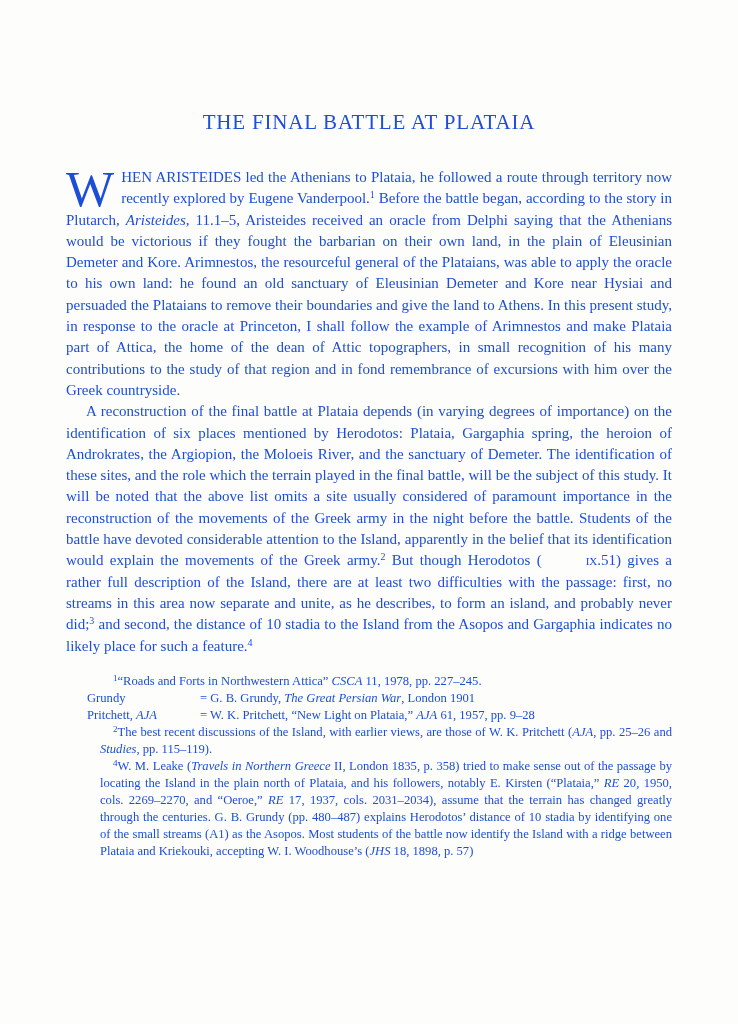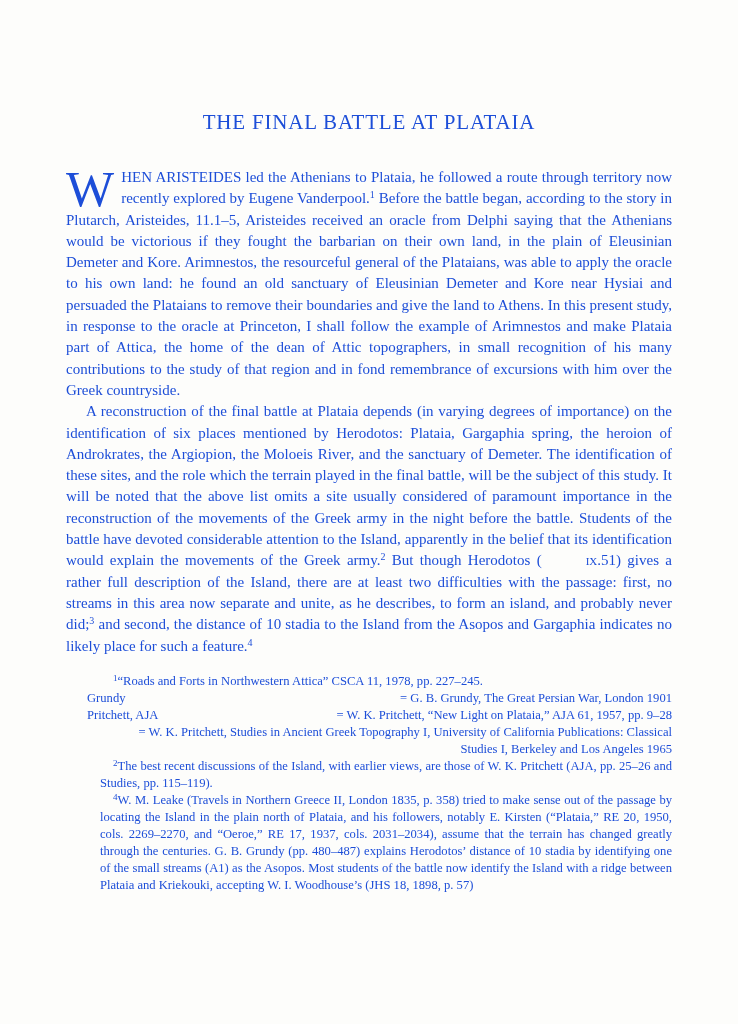--- a/index.html
+++ b/index.html
@@ -28,21 +28,21 @@
     line-height: 21.3px;
     text-align: justify;
   }
   .para.indented { text-indent: 20px; }
   .dropcap {
     float: left;
     font-size: 51px;
     line-height: 37px;
     padding: 4px 7px 0 0;
   }
-  .it { }
+  .it { font-style: italic; }
   .sc { font-variant: small-caps; margin-left: 44px; }
   sup {
     font-size: 10px;
     line-height: 0;
     vertical-align: baseline;
     position: relative;
     top: -5px;
   }
   .footnotes {
     margin-top: 16px;
@@ -51,22 +51,21 @@
   }
   .footnotes sup { font-size: 9px; top: -4px; }
   .fn { text-align: justify; }
   .fn-first-indent { text-indent: 13px; margin-left: 34px; }
   .abbrev-row { display: flex; }
   .abbrev-term { flex: none; width: 113px; margin-left: 21px; }
   .abbrev-def {
     flex: 1;
     padding-left: 14px;
     text-indent: -14px;
-    text-align: right;
-    margin-left: 48px;
+    text-align: left;
   }
 </style>
 </head>
 <body>
 
 <div class="page">
 
   <h1 class="title">THE FINAL BATTLE AT PLATAIA</h1>
 
   <div class="body-text">
@@ -88,21 +87,20 @@
       <span class="abbrev-term"><span>Grundy</span></span>
       <span class="abbrev-def"><span>= G. B. Grundy, </span><span class="it">The Great Persian War</span><span>, London 1901</span></span>
     </div>
 
     <div class="abbrev-row">
       <span class="abbrev-term"><span>Pritchett, </span><span class="it">AJA</span></span>
       <span class="abbrev-def"><span>= W. K. Pritchett, “New Light on Plataia,” </span><span class="it">AJA</span><span> 61, 1957, pp. 9–28</span></span>
     </div>
 
     <div class="abbrev-row">
-      <span class="abbrev-def"><span>= W. K. Pritchett, </span><span class="it">Studies in Ancient Greek Topography</span><span> I, University of California Publications: Classical Studies I, Berkeley and Los Angeles 1965</span></span>
     </div>
 
     <p class="fn fn-first-indent"><sup>2</sup><span>The best recent discussions of the Island, with earlier views, are those of W. K. Pritchett (</span><span class="it">AJA</span><span>, pp. 25–26 and </span><span class="it">Studies</span><span>, pp. 115–119).</span></p>
 
 
     <p class="fn fn-first-indent"><sup>4</sup><span>W. M. Leake (</span><span class="it">Travels in Northern Greece</span><span> II, London 1835, p. 358) tried to make sense out of the passage by locating the Island in the plain north of Plataia, and his followers, notably E. Kirsten (“Plataia,” </span><span class="it">RE</span><span> 20, 1950, cols. 2269–2270, and “Oeroe,” </span><span class="it">RE</span><span> 17, 1937, cols. 2031–2034), assume that the terrain has changed greatly through the centuries. G. B. Grundy (pp. 480–487) explains Herodotos’ distance of 10 stadia by identifying one of the small streams (A1) as the Asopos. Most students of the battle now identify the Island with a ridge between Plataia and Kriekouki, accepting W. I. Woodhouse’s (</span><span class="it">JHS</span><span> 18, 1898, p. 57)</span></p>
 
   </div>
 
 </div>

